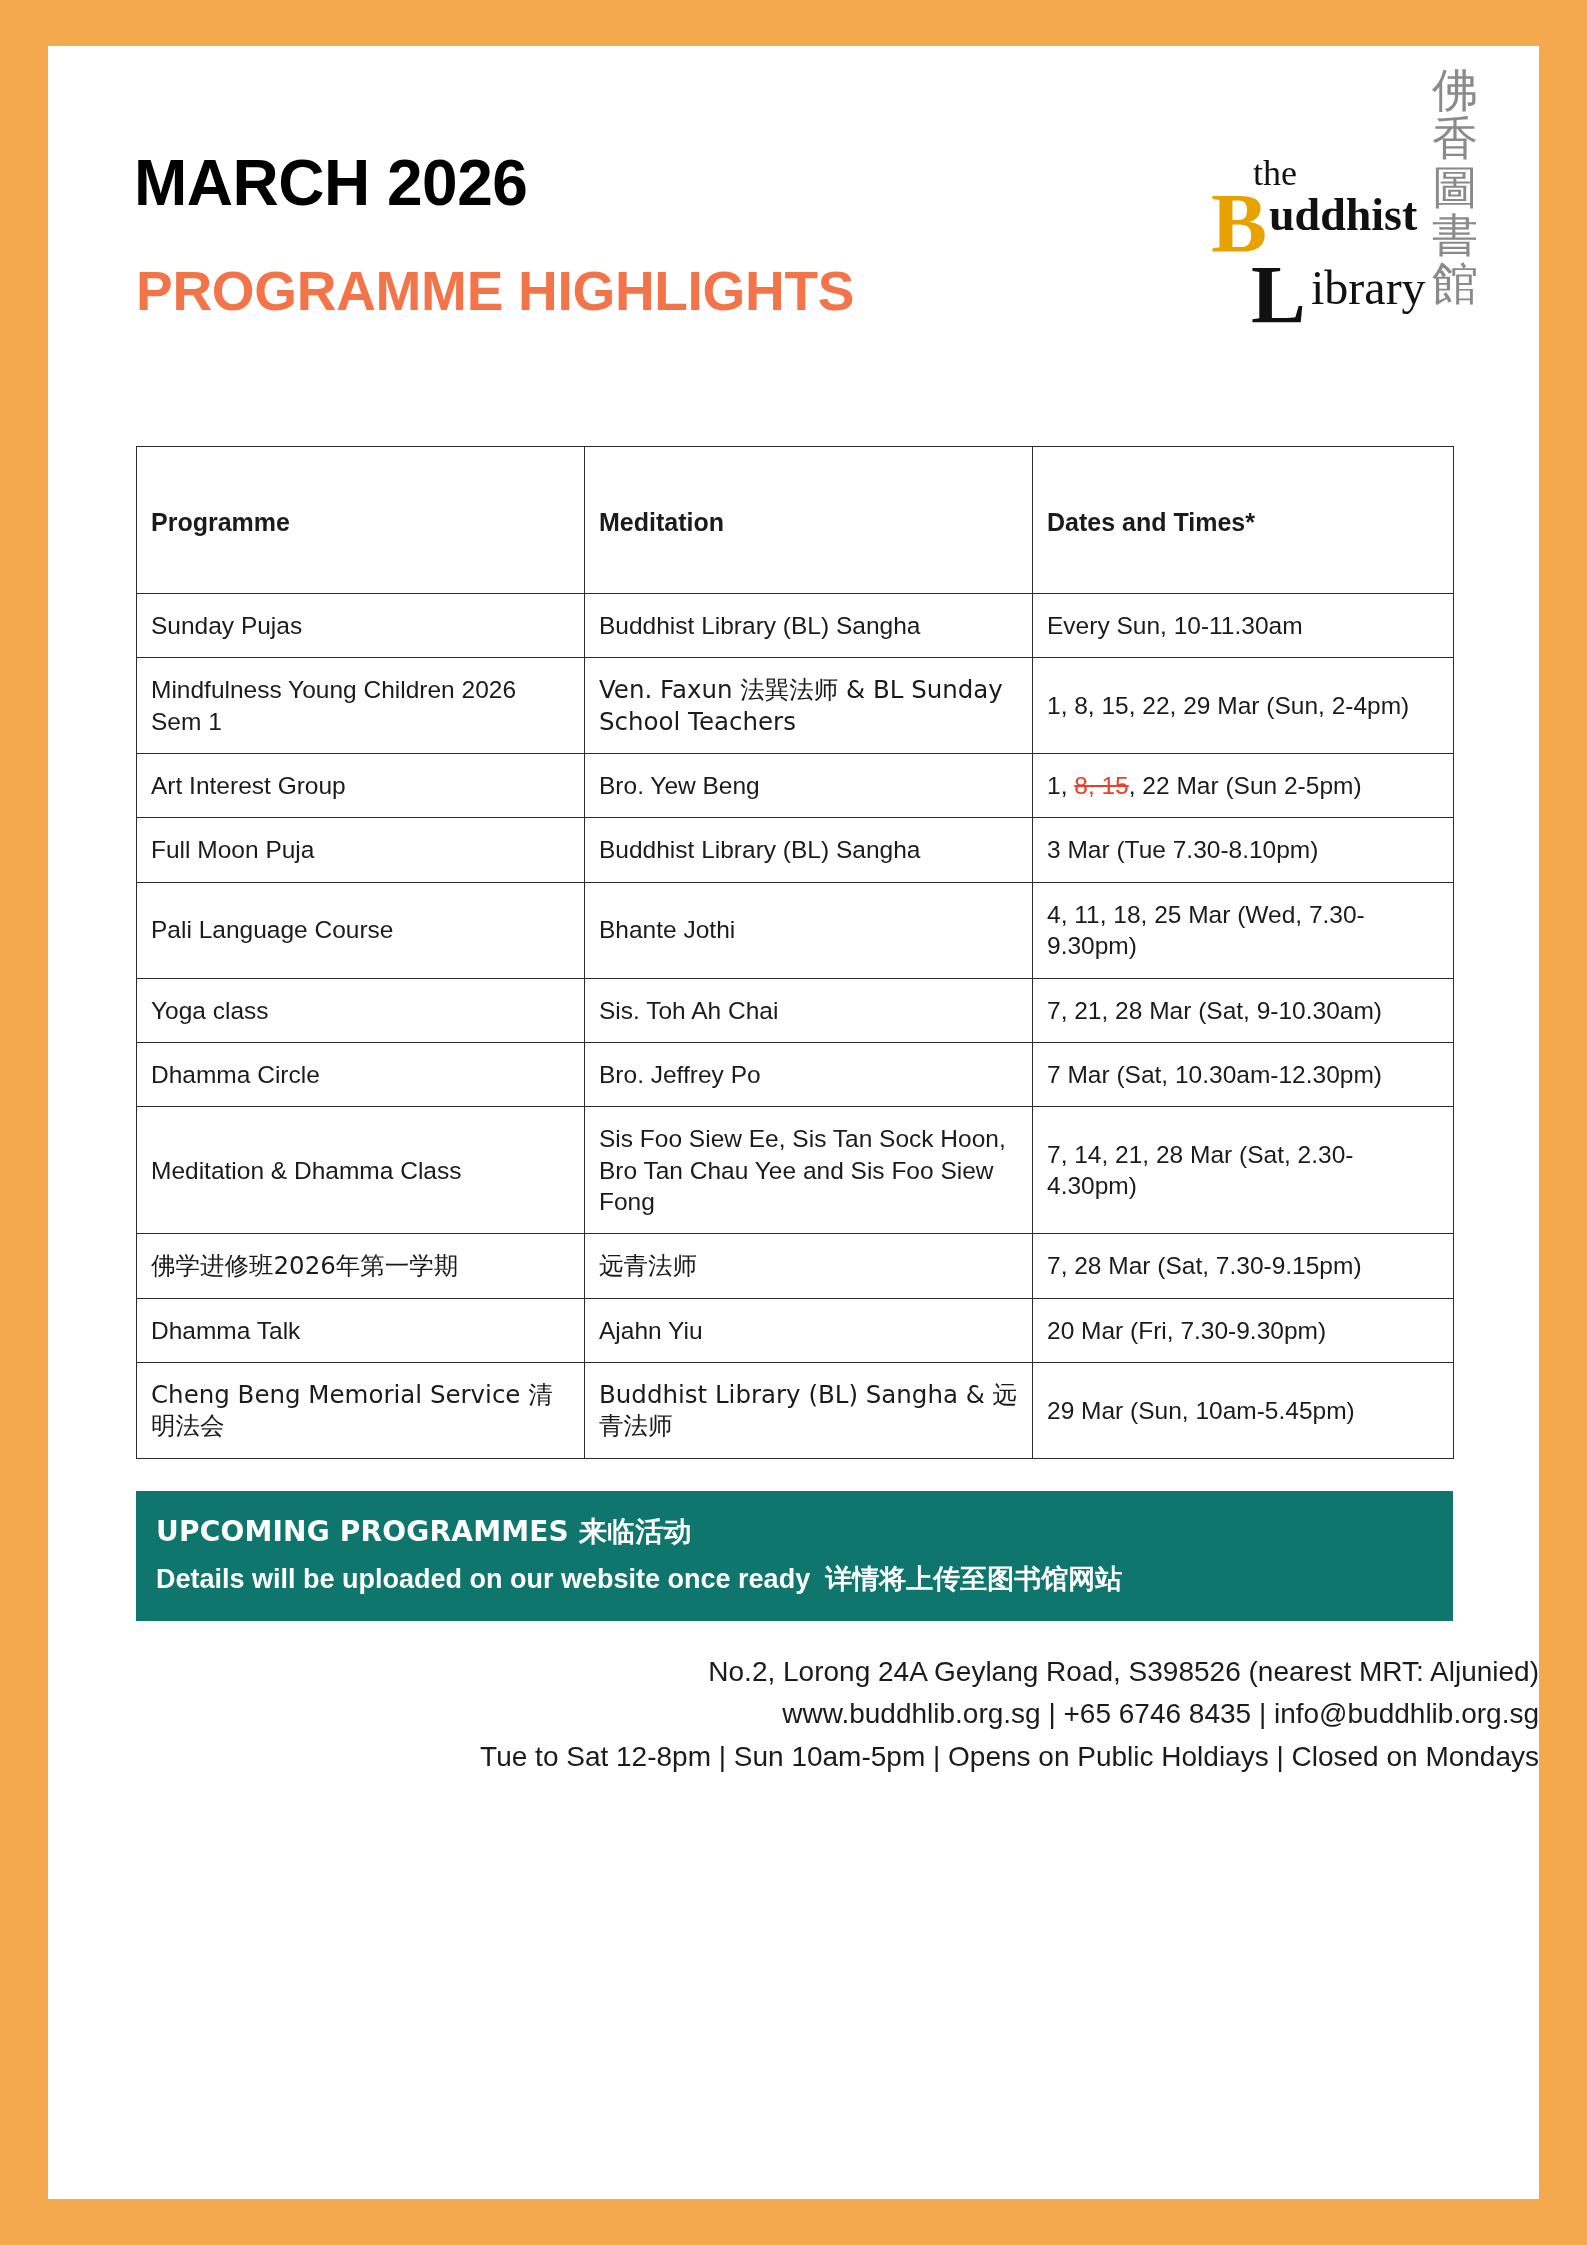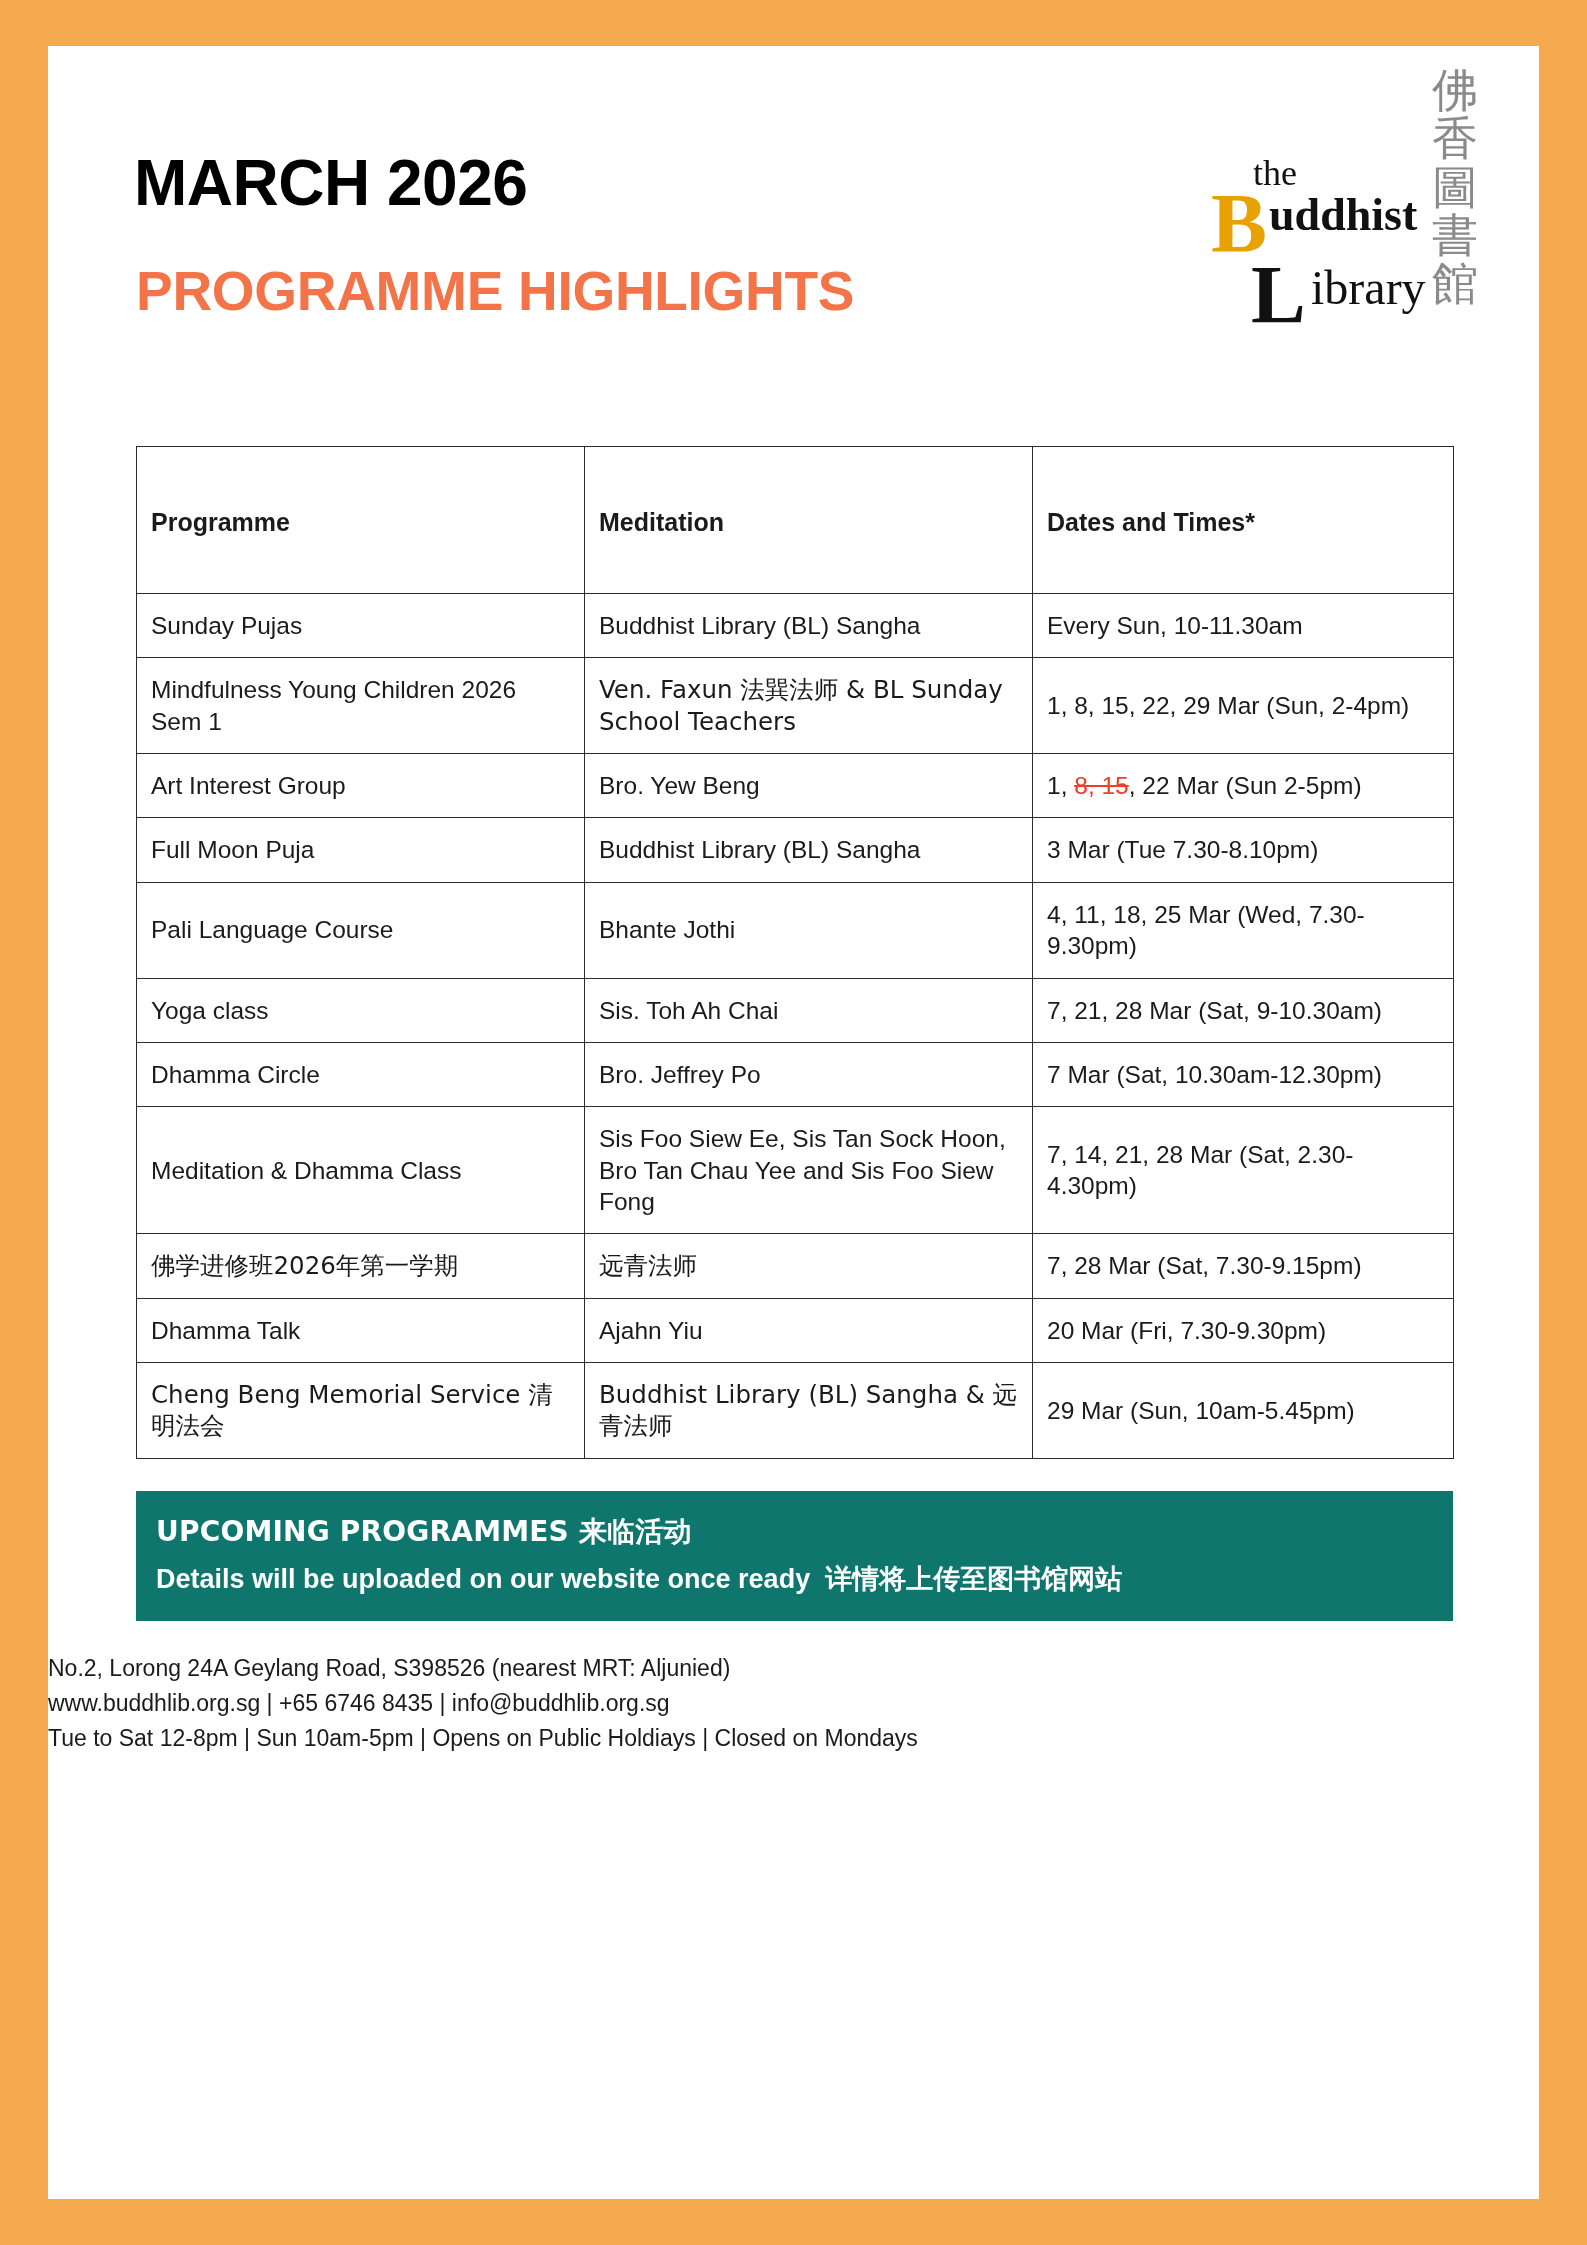--- a/index.html
+++ b/index.html
@@ -179,23 +179,23 @@
   }
   .upcoming .line2 {
     font-size: 27px;
     font-weight: bold;
   }
   .cnspan { font-family: "DejaVu Sans", sans-serif; }
 
   
   .footer {
     margin-top: 30px;
-    text-align: left;
+    text-align: right;
     color: #1b1b1b;
-    font-size: 23px;
+    font-size: 28px;
     line-height: 1.52;
   }
 </style>
 </head>
 <body>
 
 <div class="page">
 
   <div class="header">
     <div class="month-title">MARCH 2026</div>

